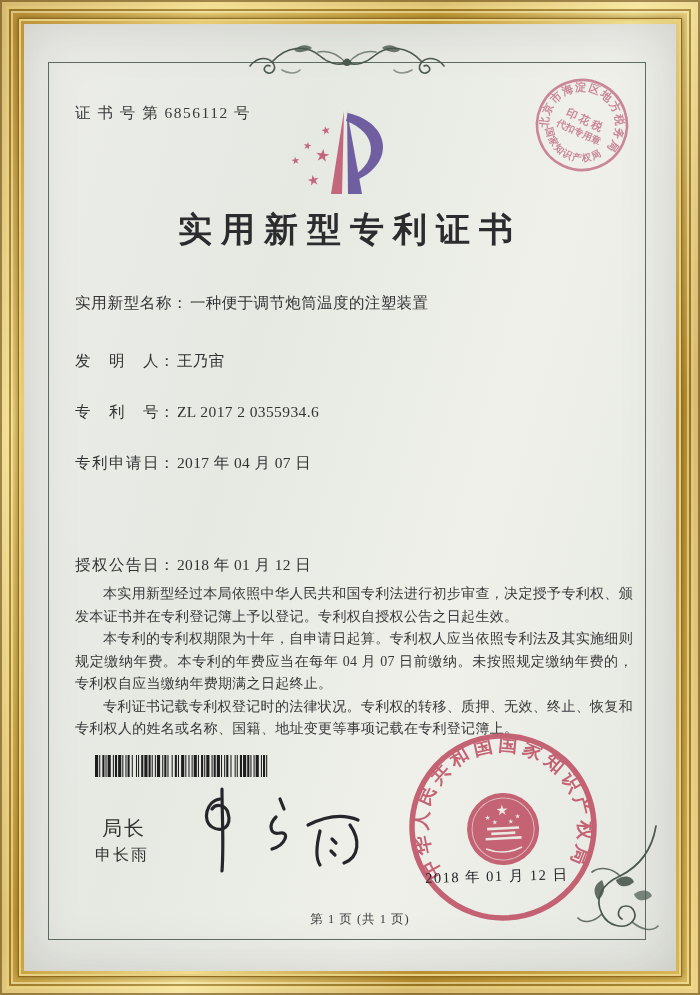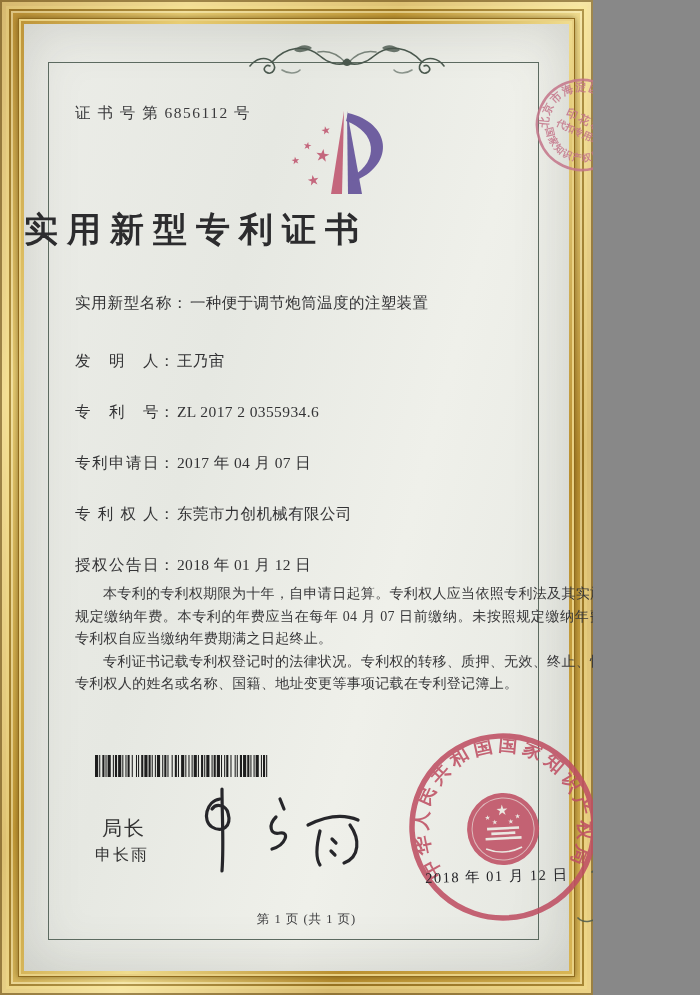--- a/index.html
+++ b/index.html
@@ -1,36 +1,36 @@
 <!DOCTYPE html>
 <html style="--seal-red: #bf5064; --stamp-red: #c4758a; --logo-pink: #c4677d; --logo-purple: #6f5fa0;"><head>
 <meta charset="utf-8">
 <style>
   html,body{margin:0;padding:0;background:#888;}
-  #stage{position:relative;width:593px;height:995px;overflow:hidden;
+  #stage{position:relative;width:700px;height:995px;overflow:hidden;
          font-family:"Liberation Serif","DejaVu Serif",serif;color:#2e2e30;}
   
   .frame{position:absolute;inset:0;
     background:linear-gradient(115deg,#b68a2e 0%,#e8cd74 18%,#c39a36 38%,#f0dc8e 55%,#b88e2f 75%,#dcba5a 100%);
     box-shadow:inset 0 0 0 2px rgba(90,60,10,.55), inset 0 0 0 6px rgba(255,242,190,.45);}
   .frame-mid{position:absolute;inset:9px;border:2px solid rgba(125,92,24,.55);
     box-shadow:0 0 0 3px rgba(255,240,175,.55), inset 0 0 0 2px rgba(255,248,205,.5);}
   .frame-lip{position:absolute;inset:18px;border:1px solid #8f6a1d;
     box-shadow:inset 0 0 0 2px #e9d184, 0 0 6px rgba(70,50,5,.55);}
   
   .paper{position:absolute;inset:24px;
     background:linear-gradient(105deg,#ecede8 0%,#e6e8e2 35%,#eff0ea 65%,#e5e7e1 100%);
     box-shadow:inset 0 0 55px rgba(80,82,70,.20);}
   .inner-border{position:absolute;left:22px;top:36px;right:28px;bottom:29px;
     border:1.5px solid #4150470;border-color:#41504f;}
   .inner-border::after{content:'';position:absolute;inset:2px;border:1px solid #5c6a60;}
   
   .abs{position:absolute;}
   .certno{left:51px;top:79px;font-size:15.5px;letter-spacing:1.5px;color:#3a3a3c;}
-  .title{left:0;right:0;top:183px;text-align:left;font-size:34px;font-weight:700;
+  .title{left:0;right:0;top:183px;text-align:center;font-size:34px;font-weight:700;
          letter-spacing:9px;color:#2c2c2e;}
   .frow{left:51px;font-size:15.5px;letter-spacing:.4px;color:#333335;white-space:nowrap;}
   .flabel{display:inline-block;text-align:justify;text-align-last:justify;}
   .w6{width:97px;} .w5{width:84px;}
   .fvalue{margin-left:2px;}
   .paras{left:51px;top:559px;width:558px;}
   .paras p{margin:0;text-indent:2em;font-size:14px;line-height:22.5px;
            letter-spacing:.3px;text-align:justify;color:#38383a;}
   .director-title{left:78px;top:791px;font-size:20px;letter-spacing:2px;color:#333;}
   .director-name{left:71px;top:821px;font-size:16px;letter-spacing:2px;color:#333;text-align:right;}
@@ -137,28 +137,26 @@
     </div>
     <div class="abs frow" style="top:269px">
       <span class="flabel w6">实用新型名称</span><span>：</span><span class="fvalue">一种便于调节炮筒温度的注塑装置</span>
     </div>
     <div class="abs frow" style="top:378px">
       <span class="flabel w5">专利号</span><span>：</span><span class="fvalue">ZL 2017 2 0355934.6</span>
     </div>
     <div class="abs frow" style="top:429px">
       <span class="flabel w5">专利申请日</span><span>：</span><span class="fvalue">2017 年 04 月 07 日</span>
     </div>
-    <div class="abs frow" style="top:480px">
-      <span class="flabel w5">专利权人</span><span>：</span><span class="fvalue">东莞市力创机械有限公司</span>
-    </div>
     <div class="abs frow" style="top:531px">
       <span class="flabel w5">授权公告日</span><span>：</span><span class="fvalue">2018 年 01 月 12 日</span>
     </div>
 
     <div class="abs paras">
+      <p>本实用新型经过本局依照中华人民共和国专利法进行初步审查，决定授予专利权、颁发本证书并在专利登记簿上予以登记。专利权自授权公告之日起生效。</p>
       <p>本专利的专利权期限为十年，自申请日起算。专利权人应当依照专利法及其实施细则规定缴纳年费。本专利的年费应当在每年 04 月 07 日前缴纳。未按照规定缴纳年费的，专利权自应当缴纳年费期满之日起终止。</p>
       <p>专利证书记载专利权登记时的法律状况。专利权的转移、质押、无效、终止、恢复和专利权人的姓名或名称、国籍、地址变更等事项记载在专利登记簿上。</p>
     </div>
 
     <div class="abs barcode">
       <svg id="barcode-svg" viewBox="0 0 176 22" preserveAspectRatio="none" style="width:100%;height:100%;display:block;">
           <rect x="0.00" y="0" width="3.15" height="22" fill="#1d1d1d"></rect>
           <rect x="4.20" y="0" width="1.05" height="22" fill="#1d1d1d"></rect>
           <rect x="7.35" y="0" width="2.10" height="22" fill="#1d1d1d"></rect>
           <rect x="10.50" y="0" width="1.05" height="22" fill="#1d1d1d"></rect>

